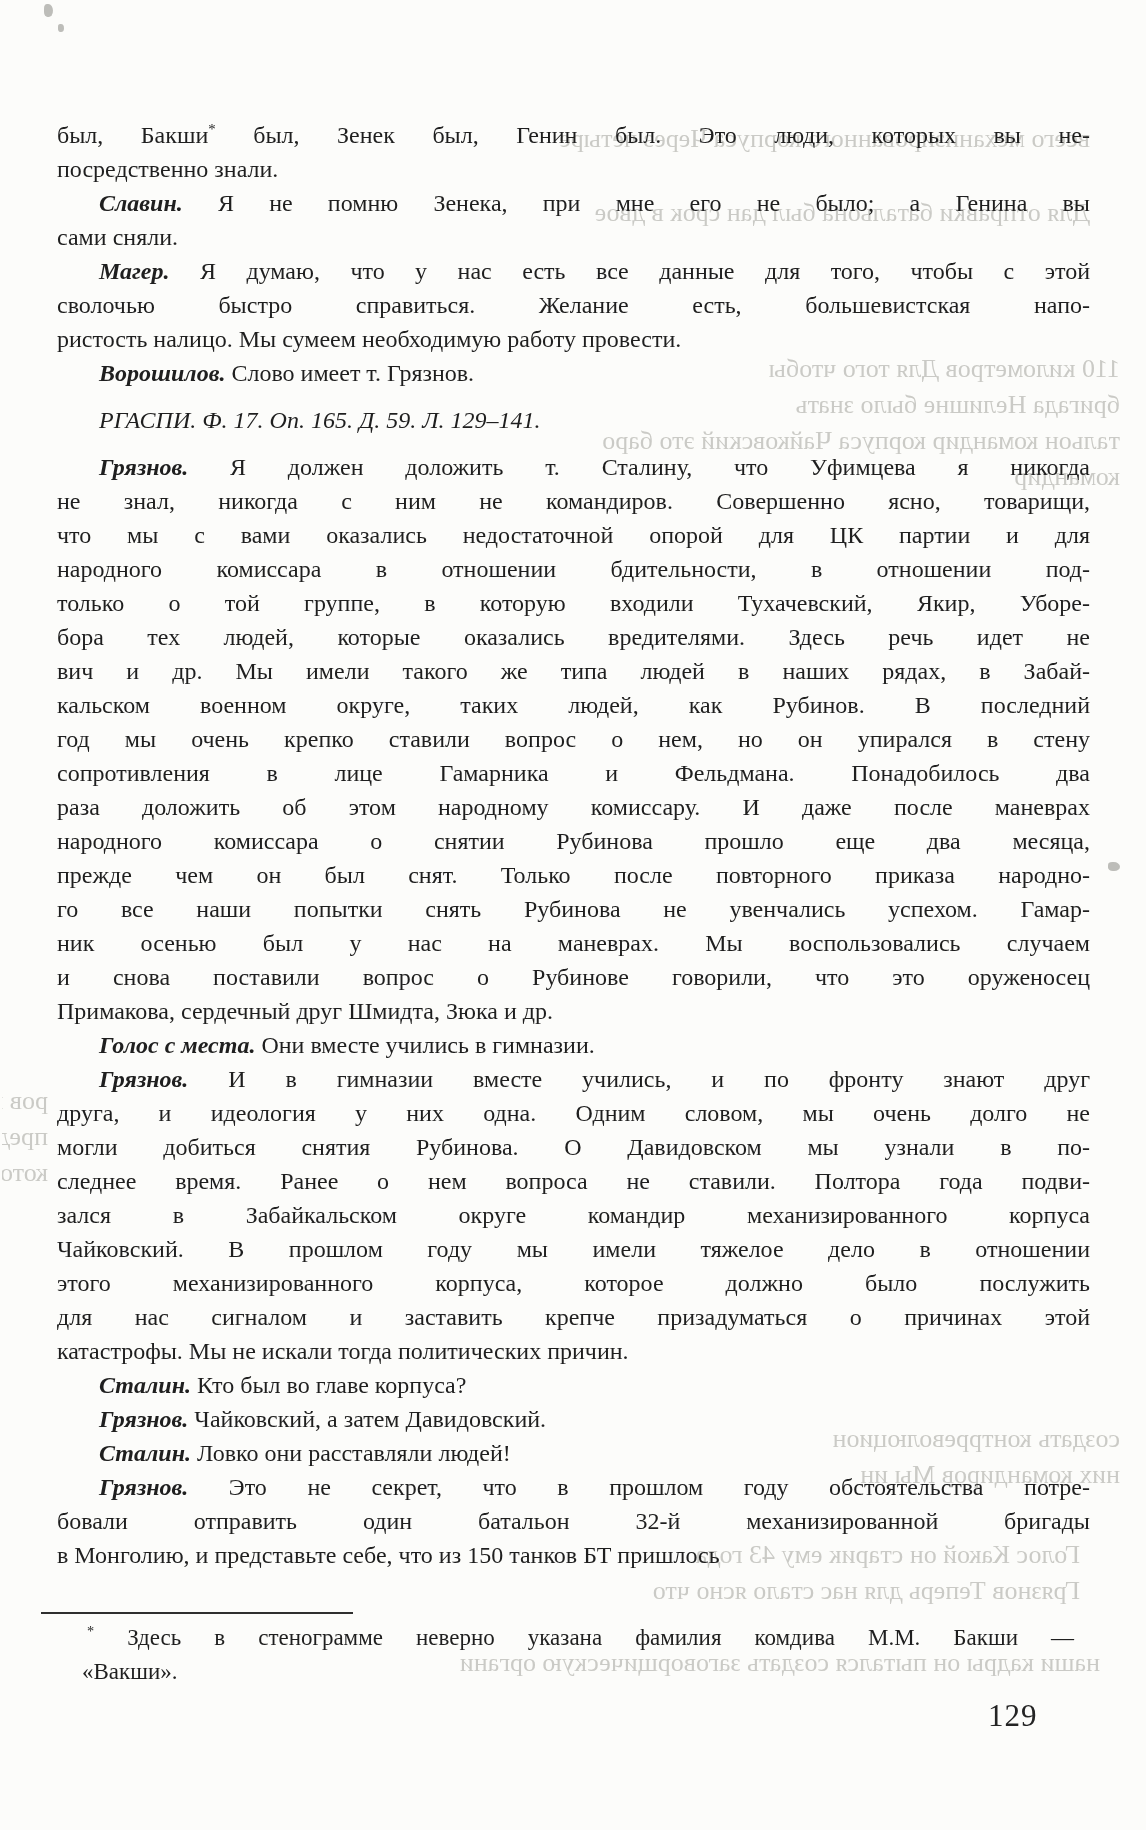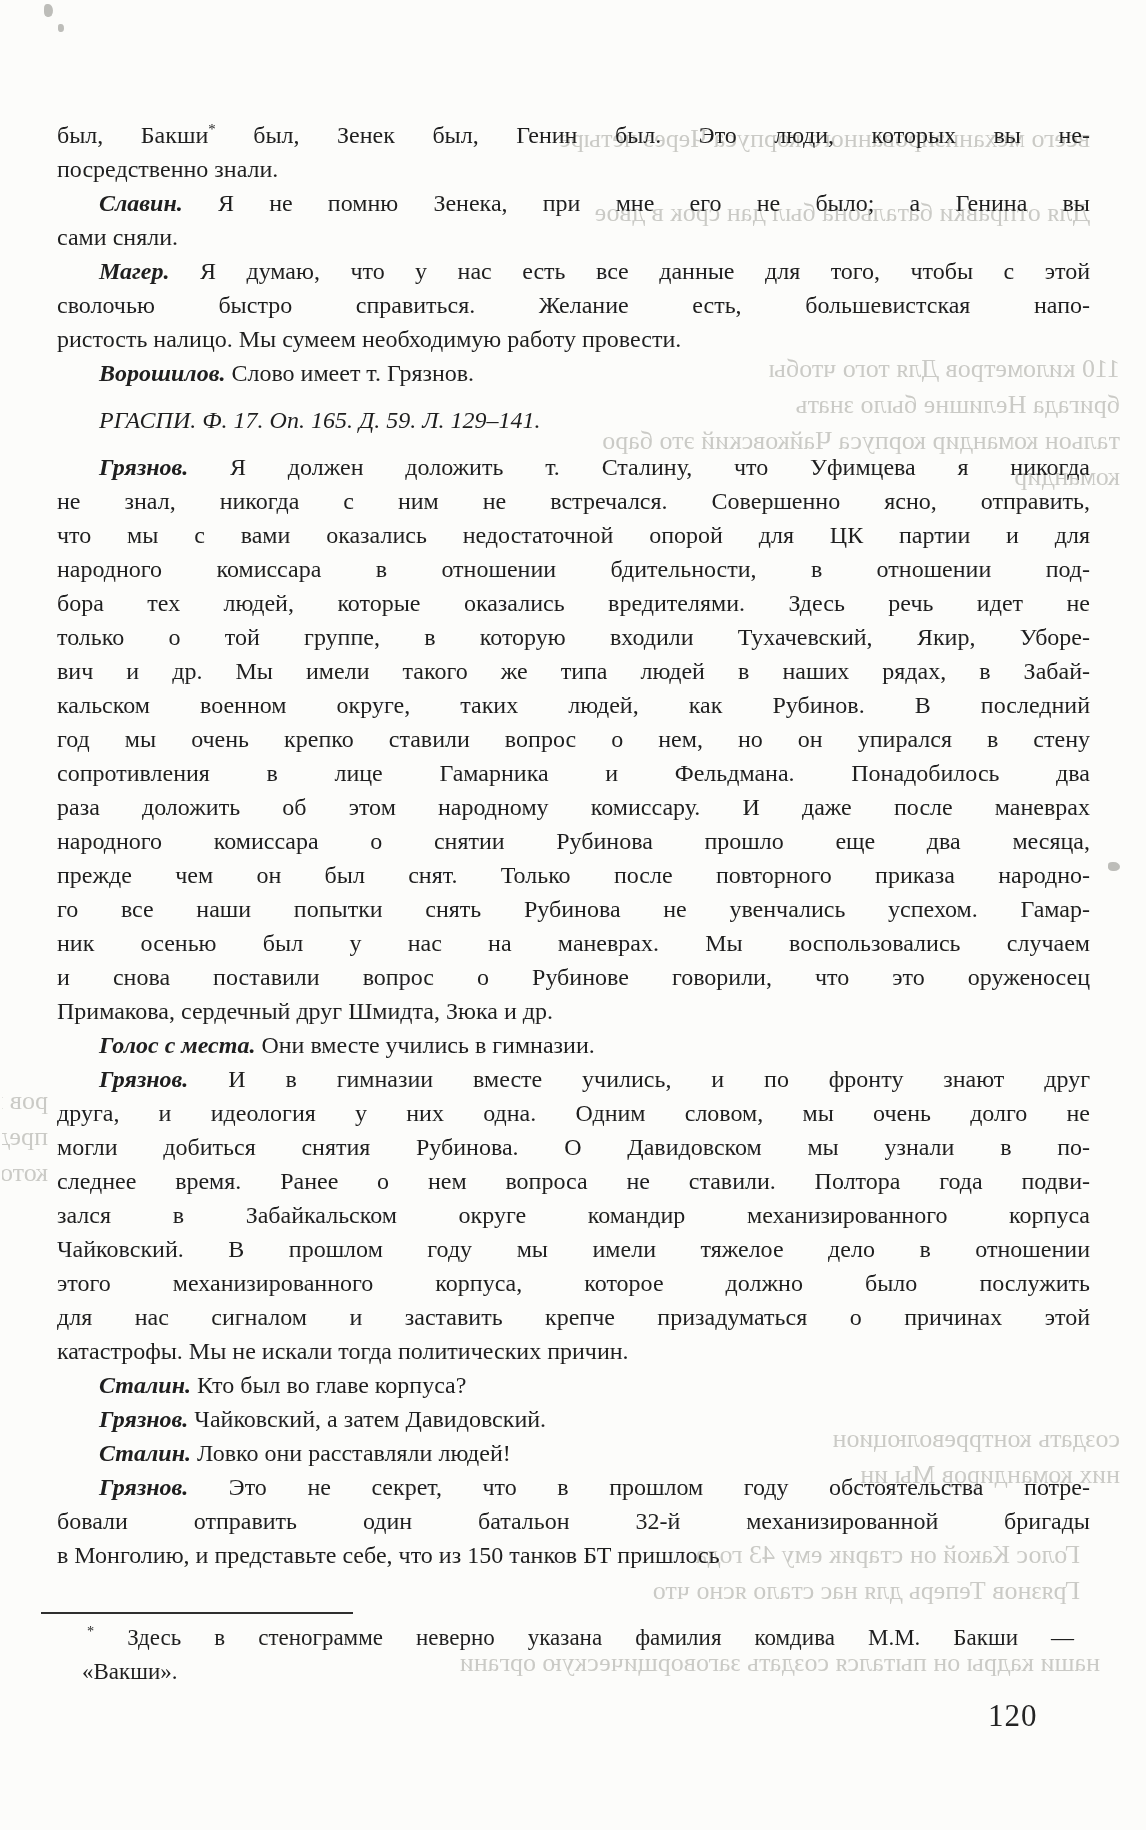--- a/index.html
+++ b/index.html
@@ -102,25 +102,25 @@
       <div class="line">был, Бакши<sup>*</sup> был, Зенек был, Генин был. Это люди, которых вы не-</div>
       <div class="line end">посредственно знали.</div>
       <div class="line indent"><span class="speaker">Славин.</span> Я не помню Зенека, при мне его не было; а Генина вы</div>
       <div class="line end">сами сняли.</div>
       <div class="line indent"><span class="speaker">Магер.</span> Я думаю, что у нас есть все данные для того, чтобы с этой</div>
       <div class="line">сволочью быстро справиться. Желание есть, большевистская напо-</div>
       <div class="line end">ристость налицо. Мы сумеем необходимую работу провести.</div>
       <div class="line indent end"><span class="speaker">Ворошилов.</span> Слово имеет т. Грязнов.</div>
       <div class="line indent end archive">РГАСПИ. Ф. 17. Оп. 165. Д. 59. Л. 129–141.</div>
       <div class="line indent"><span class="speaker">Грязнов.</span> Я должен доложить т. Сталину, что Уфимцева я никогда</div>
-      <div class="line">не знал, никогда с ним не встречался. Совершенно ясно, отправить,</div>
+      <div class="line">не знал, никогда с ним не командиров. Совершенно ясно, товарищи,</div>
       <div class="line">что мы с вами оказались недостаточной опорой для ЦК партии и для</div>
       <div class="line">народного комиссара в отношении бдительности, в отношении под-</div>
+      <div class="line">только о той группе, в которую входили Тухачевский, Якир, Уборе-</div>
       <div class="line">бора тех людей, которые оказались вредителями. Здесь речь идет не</div>
-      <div class="line">только о той группе, в которую входили Тухачевский, Якир, Уборе-</div>
       <div class="line">вич и др. Мы имели такого же типа людей в наших рядах, в Забай-</div>
       <div class="line">кальском военном округе, таких людей, как Рубинов. В последний</div>
       <div class="line">год мы очень крепко ставили вопрос о нем, но он упирался в стену</div>
       <div class="line">сопротивления в лице Гамарника и Фельдмана. Понадобилось два</div>
       <div class="line">раза доложить об этом народному комиссару. И даже после маневрах</div>
       <div class="line">народного комиссара о снятии Рубинова прошло еще два месяца,</div>
       <div class="line">прежде чем он был снят. Только после повторного приказа народно-</div>
       <div class="line">го все наши попытки снять Рубинова не увенчались успехом. Гамар-</div>
       <div class="line">ник осенью был у нас на маневрах. Мы воспользовались случаем</div>
       <div class="line">и снова поставили вопрос о Рубинове говорили, что это оруженосец</div>
@@ -142,15 +142,15 @@
       <div class="line">бовали отправить один батальон 32-й механизированной бригады</div>
       <div class="line end">в Монголию, и представьте себе, что из 150 танков БТ пришлось</div>
     </main>
 
   <div class="footnote">
     <div class="fn-rule"></div>
     <div class="fn-line1"><sup>*</sup> <span>Здесь в стенограмме неверно указана фамилия комдива М.М. Бакши —</span></div>
     <div class="fn-line2">«Вакши».</div>
   </div>
 
-  <div class="page-number">120</div>
+  <div class="page-number">129</div>
 
 </div>
 
 </body></html>

